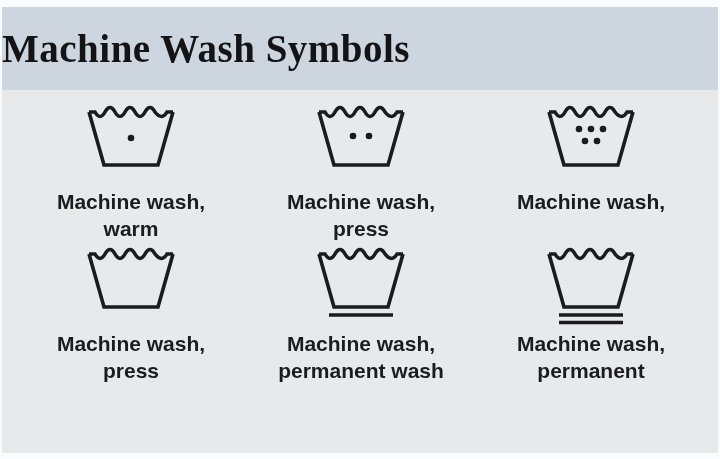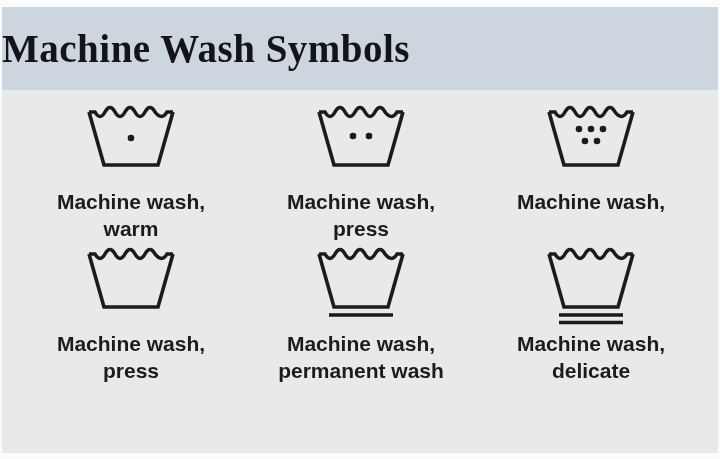--- a/index.html
+++ b/index.html
@@ -120,19 +120,19 @@
 
       <figure class="cell">
         <svg class="tub-icon" viewBox="0 0 96 84" width="96" height="84">
             <path d="M6,10 L21,63 L75,63 L90,10" class="stroke"></path>
             <path d="M6,10 L12,10 Q17,19 22,10 Q27,1 32,10 Q37,19 42,10 Q47,1 52,10 Q57,19 62,10 Q67,1 72,10 Q79,19 84,10 L90,10" class="stroke"></path>
             <line x1="16" y1="71" x2="80" y2="71" class="bar"></line>
             <line x1="16" y1="78.5" x2="80" y2="78.5" class="bar"></line>
           </svg>
         <figcaption class="label">
           <span>Machine wash,</span>
-          <span>delicate</span>
+          <span>permanent</span>
         </figcaption>
       </figure>
 
     </div>
   </main>
 </div>
 
 </body></html>

